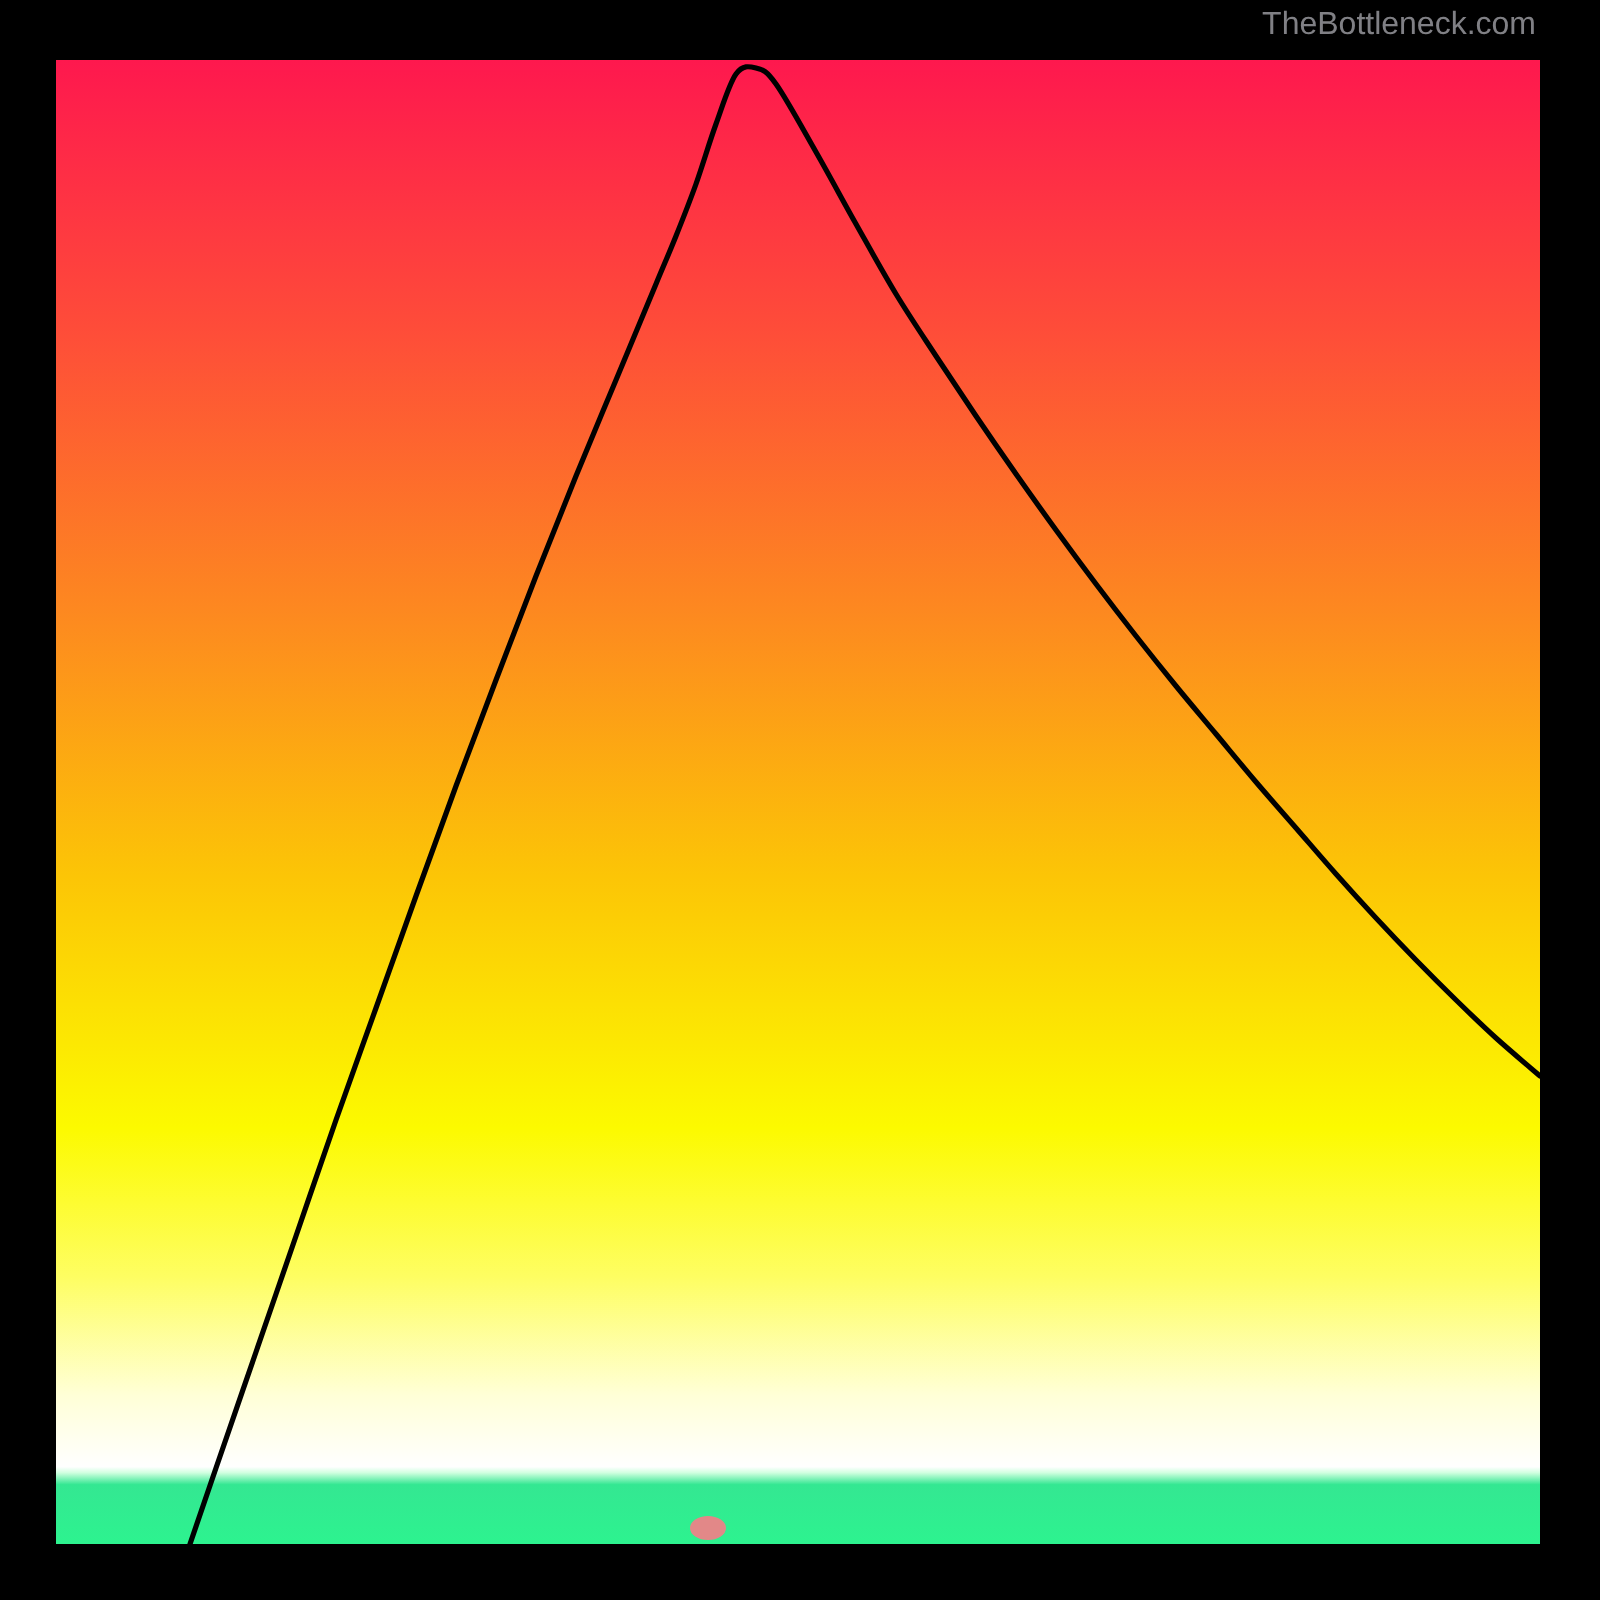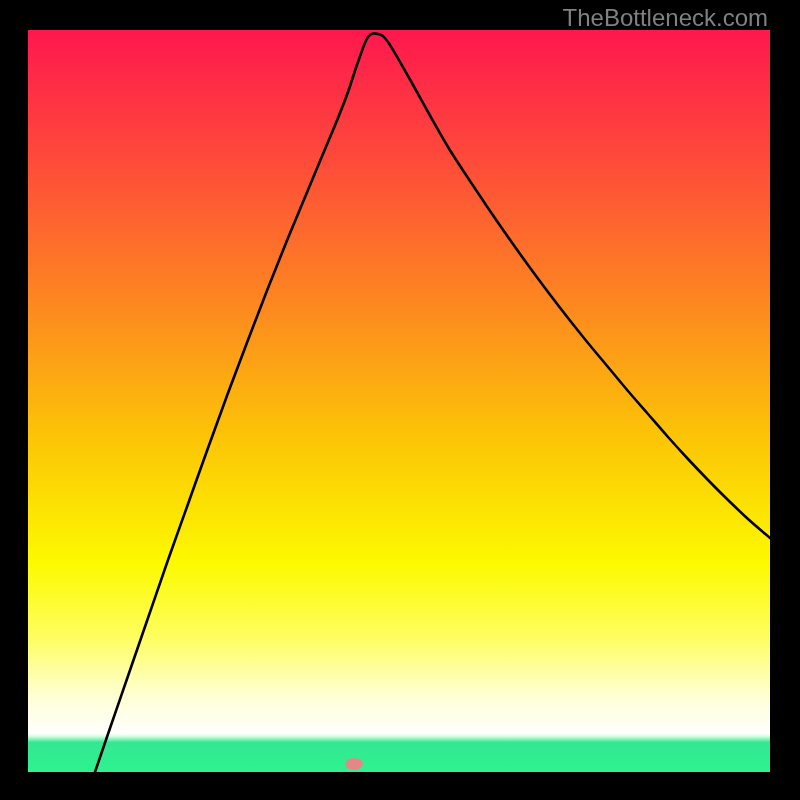--- a/index.html
+++ b/index.html
@@ -25,21 +25,21 @@
   }
 
   .bg-grad { position:absolute; left:0; top:0; width:100%; }
 
   .watermark {
     position: absolute;
     right: 32px;
     top: 4px;
     color: #808085;
     font-family: Arial, Helvetica, sans-serif;
-    font-size: 24px;
+    font-size: 16px;
     font-weight: 500;
   }
 
   svg.curve { position:absolute; left:0; top:0; }
 </style>
 </head>
 <body>
 
 <div class="watermark">TheBottleneck.com</div>
 

